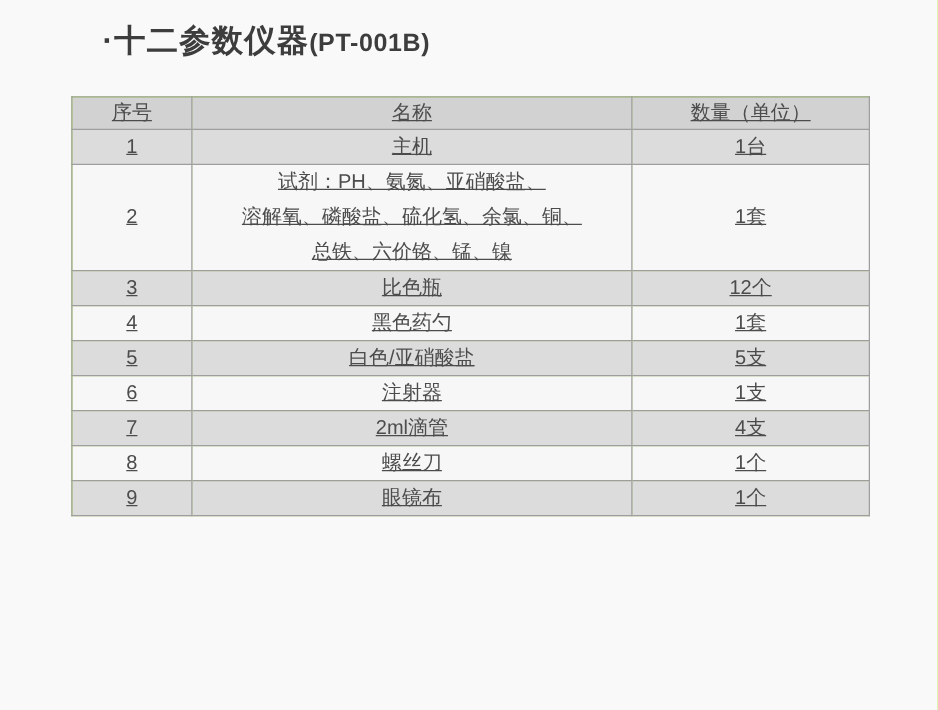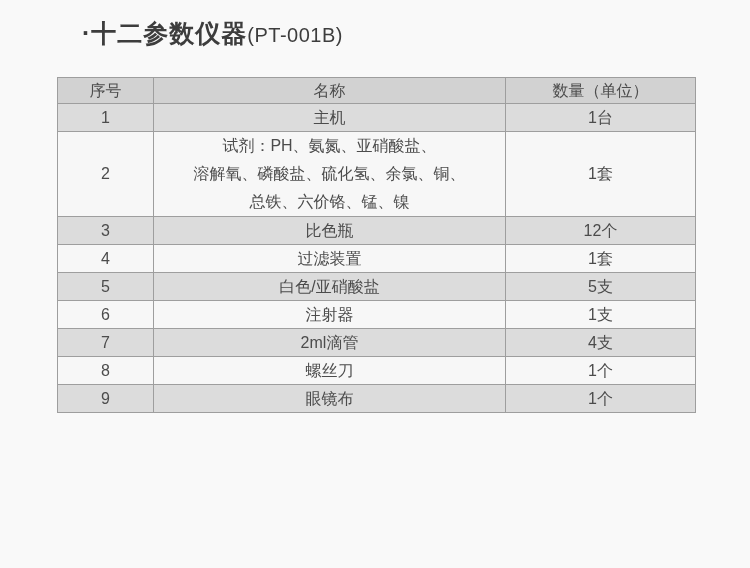--- a/index.html
+++ b/index.html
@@ -18,29 +18,30 @@
     margin: 0;
     padding: 16px 0 0 82px;
     font-size: 25px;
     font-weight: bold;
     color: #3d3d3d;
     letter-spacing: 1px;
     line-height: 34px;
   }
   .page-title .model {
     font-size: 20px;
-    font-weight: normal;
+    font-weight: bold;
     letter-spacing: 0.5px;
   }
   table.spec-table {
     border-collapse: collapse;
     table-layout: fixed;
     margin: 25px 0 0 57px;
     width: 638px;
     background: #bef264;
+    text-decoration: underline;
   }
   .spec-table col.c-no   { width: 96px; }
   .spec-table col.c-name { width: 352px; }
   .spec-table col.c-qty  { width: 190px; }
   .spec-table th,
   .spec-table td {
     border: 1px solid #9e9e9e;
     text-align: center;
     vertical-align: middle;
     font-size: 16px;
@@ -96,21 +97,21 @@
 总铁、六价铬、锰、镍</td>
       <td>1套</td>
     </tr>
     <tr>
       <td>3</td>
       <td class="name-cell">比色瓶</td>
       <td>12个</td>
     </tr>
     <tr>
       <td>4</td>
-      <td class="name-cell">过滤装置</td>
+      <td class="name-cell">黑色药勺</td>
       <td>1套</td>
     </tr>
     <tr>
       <td>5</td>
       <td class="name-cell">白色/亚硝酸盐</td>
       <td>5支</td>
     </tr>
     <tr>
       <td>6</td>
       <td class="name-cell">注射器</td>

